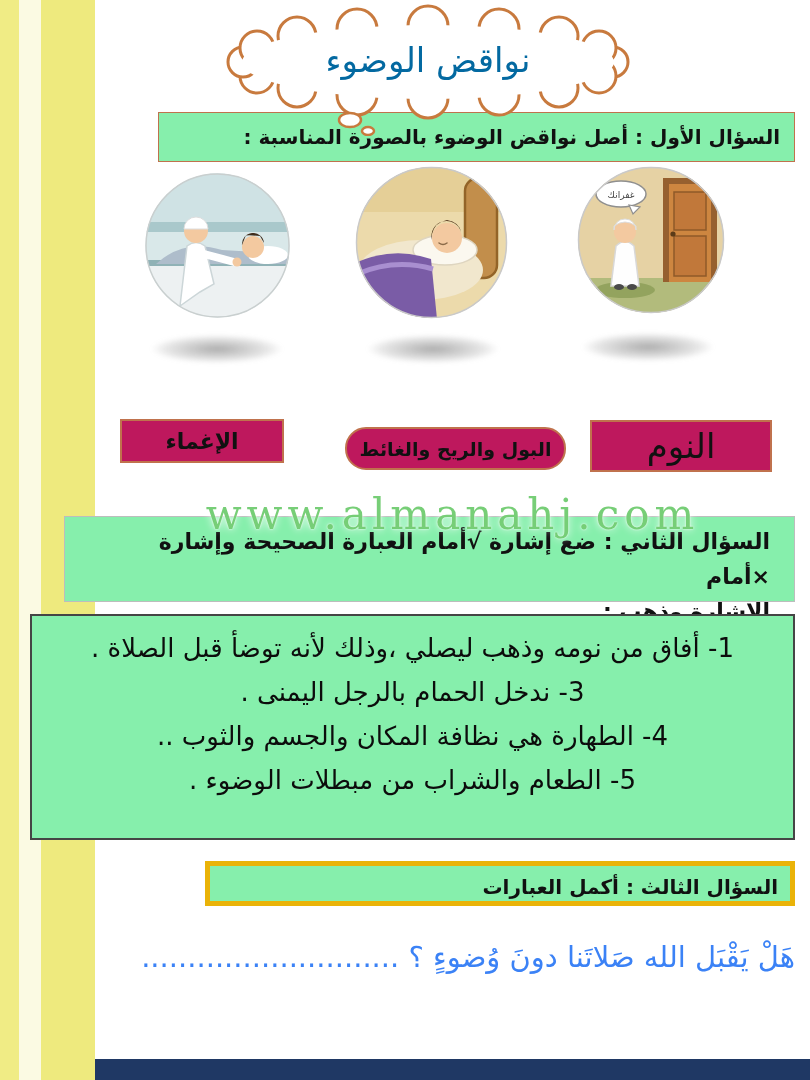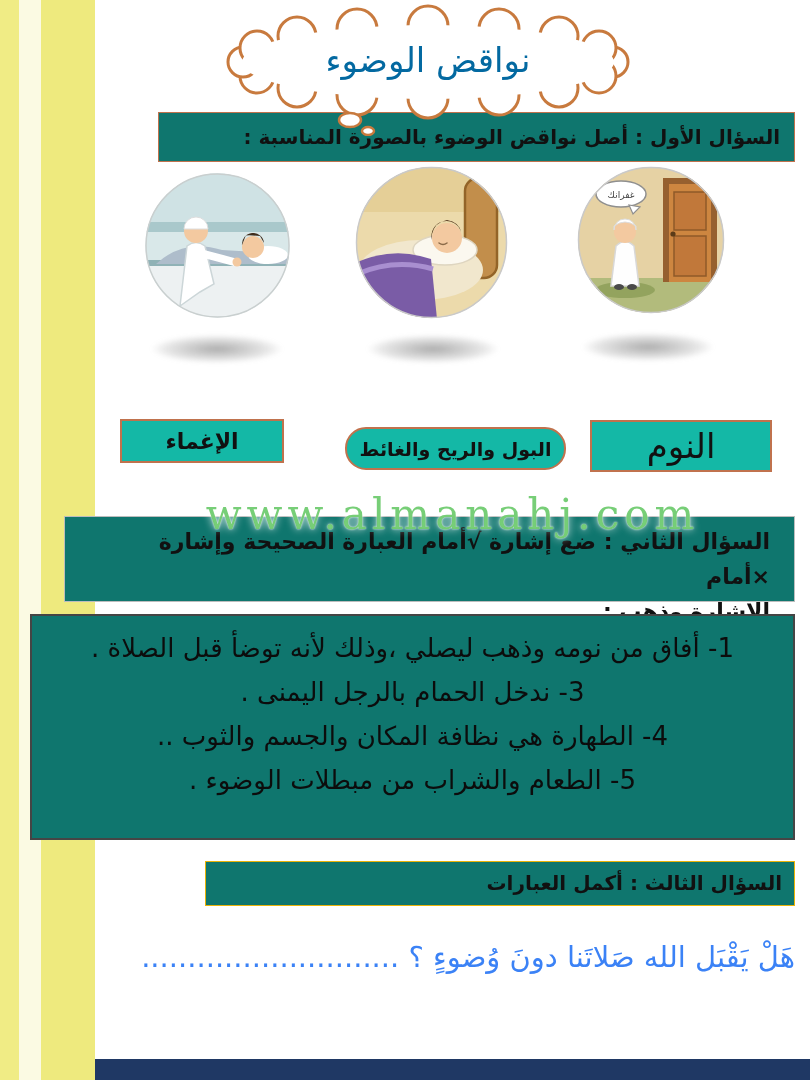--- a/index.html
+++ b/index.html
@@ -14,21 +14,21 @@
   }
   .footer-bar { position:absolute; left:95px; top:1059px; width:715px; height:21px; background:#1f3864; }
 
   .cloud { position:absolute; left:210px; top:4px; width:436px; height:132px; z-index:3; }
   .cloud svg { position:absolute; inset:0; width:100%; height:100%; }
   .cloud-text {
     position:absolute; top:36px; left:0; right:0; text-align:center;
     font-size:34px; line-height:40px; color:#0369a1;
   }
 
-  .box { position:absolute; background:#0f766e; }
+  .box { position:absolute; background:#86efac; }
   .q1-header {
     left:158px; top:112px; width:637px; height:50px;
     border:1px solid #c0724d; font-weight:bold; font-size:20px;
     line-height:48px; padding:0 14px; white-space:nowrap; overflow:hidden;
   }
 
   .photo { position:absolute; border-radius:50%; }
   .photo svg { display:block; width:100%; height:100%; }
   .photo-1 { left:144px; top:172px; width:147px; height:147px; }
   .photo-2 { left:355px; top:166px; width:153px; height:153px; }
@@ -37,21 +37,21 @@
   .shadow {
     position:absolute; height:28px; width:130px; border-radius:50%;
     background:radial-gradient(ellipse at center, rgba(75,75,75,0.45), rgba(120,120,120,0.18) 55%, rgba(0,0,0,0) 72%);
     filter:blur(2px);
   }
   .shadow-1 { left:152px; top:335px; }
   .shadow-2 { left:368px; top:335px; }
   .shadow-3 { left:583px; top:333px; }
 
   .ans {
-    position:absolute; background:#14b8a6; border:2px solid #c0724d;
+    position:absolute; background:#be185d; border:2px solid #c0724d;
     display:flex; align-items:center; justify-content:center; white-space:nowrap;
   }
   .ans-1 { left:120px; top:419px; width:164px; height:44px; font-size:22px; font-weight:bold; }
   .ans-2 { left:345px; top:427px; width:221px; height:43px; font-size:19px; font-weight:bold;border-radius:21px; }
   .ans-3 { left:590px; top:420px; width:182px; height:52px; font-size:34px; }
 
   .watermark {
     position:absolute; left:95px; top:490px; width:715px; text-align:center; direction:ltr;
     font-family:"DejaVu Serif", serif; font-size:42px; letter-spacing:5px;
     color:rgba(104,201,104,0.9); text-shadow:0 0 8px #ffffff, 0 0 2px #ffffff;
@@ -65,21 +65,21 @@
   }
 
   .statements {
     left:30px; top:614px; width:765px; height:226px;
     border:2px solid #454545; padding:10px 5px; z-index:2;
   }
   .stmt { font-size:26px; line-height:44px; text-align:center; color:#0c0c0c; white-space:nowrap; }
 
   .q3-header {
     left:205px; top:861px; width:590px; height:45px;
-    border:1px solid #eab308; font-weight:bold; font-size:20px;
+    border:5px solid #eab308; font-weight:bold; font-size:20px;
     line-height:43px; padding:0 12px;
   }
 
   .prompt {
     position:absolute; left:95px; top:940px; width:700px; padding-left:6px;
     font-size:29px; text-align:right; color:#3b82f6; white-space:nowrap; overflow:hidden;
   }
 </style>
 </head>
 <body>

